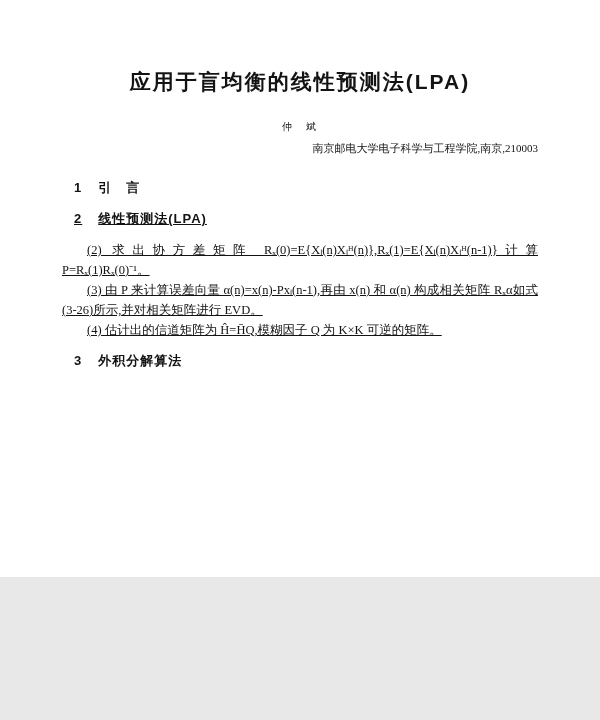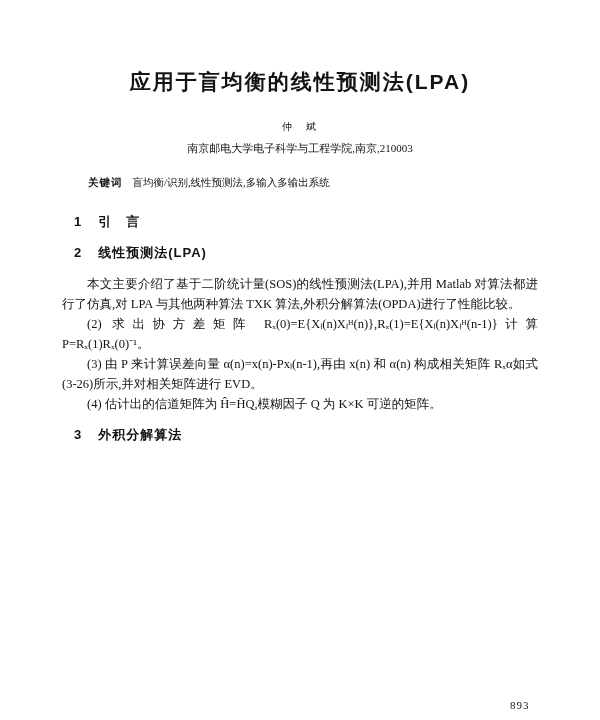--- a/index.html
+++ b/index.html
@@ -1,18 +1,18 @@
 <!DOCTYPE html>
 <html><head>
 <meta charset="utf-8">
 <style>
   html,body{margin:0;padding:0;background:#e8e8e8;}
   .page{
     position:relative;
-    width:600px;height:720px;
+    width:600px;height:577px;
     margin:0 auto;
     background:#ffffff;
     color:#131313;
     font-family:"Liberation Serif", serif;
     overflow:hidden;
     box-sizing:border-box;
   }
   .content{padding:0 62px;}
   h1.title{
     margin:68px 0 0 0;
@@ -23,21 +23,21 @@
     letter-spacing:2px;
   }
   .author{
     margin-top:24px;
     text-align:center;
     font-size:10px;
     letter-spacing:2px;
   }
   .affiliation{
     margin-top:7px;
-    text-align:center;
+    text-align:right;
     font-size:11px;
   }
   .abstract, .keywords{
     margin:0;
     padding:0 26px;
     font-size:10.5px;
     line-height:14px;
     text-align:justify;
   }
   .abstract{margin-top:22px;}
@@ -50,21 +50,21 @@
   }
   h2.sec{
     margin:12px;
     font-family:"Liberation Sans", sans-serif;
     font-size:13px;
     font-weight:bold;
     letter-spacing:1px;
   }
   h2.sec .num{margin-right:16px;}
   .sec1{margin-top:23px;}
-  .sec2{margin-top:13px;}
+  .sec2{margin-top:13px;text-decoration:underline;}
   .sec3{margin-top:9px;}
   p.body{
     margin:11px 0 0 0;
     font-size:12.5px;
     line-height:22px;
     text-indent:2em;
     text-align:justify;
   }
   p.tight{
     margin:0;
@@ -86,29 +86,27 @@
 <div class="page">
   <div class="content">
 
     <h1 class="title">应用于盲均衡的线性预测法(LPA)</h1>
 
     <div class="author">仲　斌</div>
 
     <div class="affiliation">南京邮电大学电子科学与工程学院,南京,210003</div>
 
 
-    <p class="keywords"><span class="blk-label">关键词</span><span>盲均衡/识别,线性预测法,多输入多输出系统</span></p>
 
     <div class="section sec1">
       <h2 class="sec"><span class="num">1</span><span>引　言</span></h2>
     </div>
 
     <div class="section sec2">
       <h2 class="sec"><span class="num">2</span><span>线性预测法(LPA)</span></h2>
-      <p class="body tight first">本文主要介绍了基于二阶统计量(SOS)的线性预测法(LPA),并用 Matlab 对算法都进行了仿真,对 LPA 与其他两种算法 TXK 算法,外积分解算法(OPDA)进行了性能比较。</p>
       <p class="body tight formula">(2) 求出协方差矩阵 Rₓ(0)=E{Xₗ(n)Xₗᴴ(n)},Rₓ(1)=E{Xₗ(n)Xₗᴴ(n-1)}计算 P=Rₓ(1)Rₓ(0)⁻¹。</p>
       <p class="body tight formula">(3) 由 P 来计算误差向量 α(n)=x(n)-Pxₗ(n-1),再由 x(n) 和 α(n) 构成相关矩阵 Rₓα如式(3-26)所示,并对相关矩阵进行 EVD。</p>
       <p class="body tight formula">(4) 估计出的信道矩阵为 Ĥ=H̄Q,模糊因子 Q 为 K×K 可逆的矩阵。</p>
     </div>
 
     <div class="section sec3">
       <h2 class="sec"><span class="num">3</span><span>外积分解算法</span></h2>
     </div>
 
   </div>

